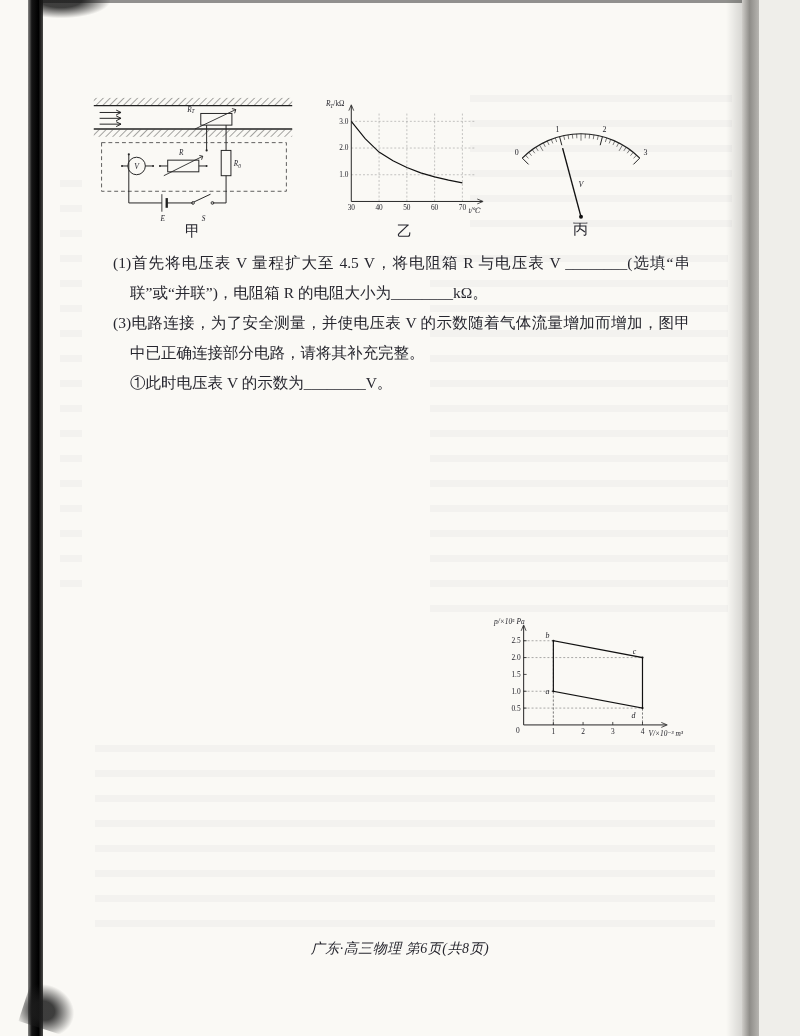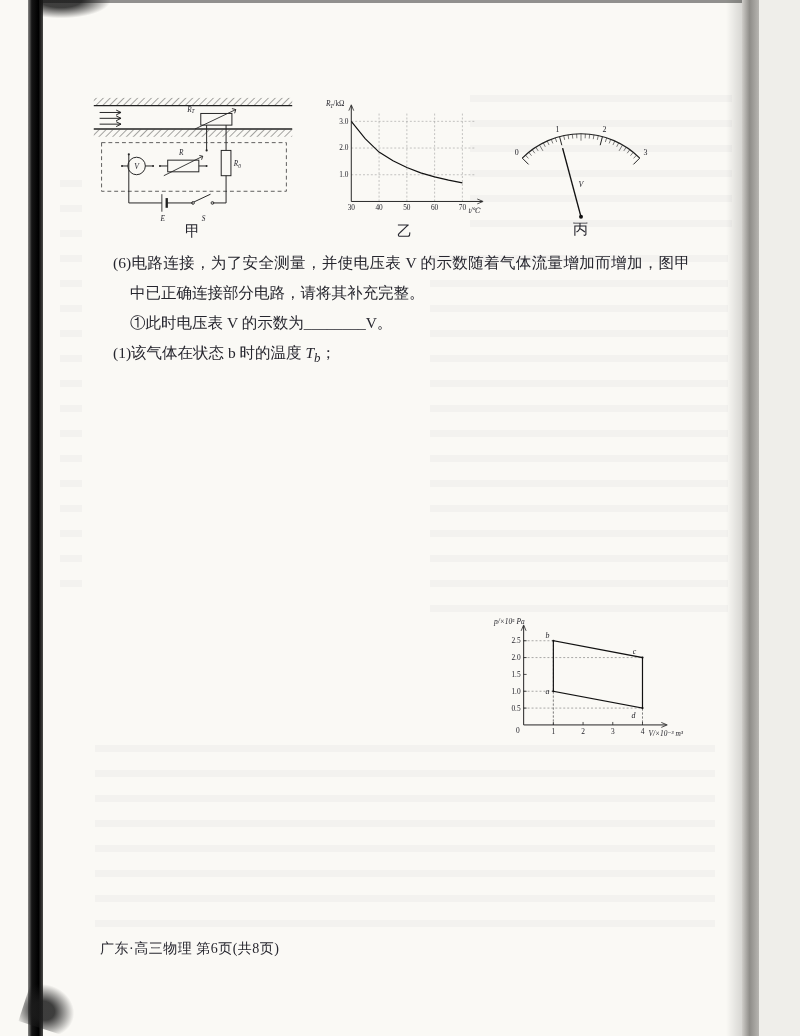--- a/index.html
+++ b/index.html
@@ -26,22 +26,22 @@
   .fig svg{display:block;}
   .fig-caption{text-align:center;font-size:15px;margin-top:-3px;letter-spacing:1px;}
   
   .content{position:absolute;left:88px;top:248px;width:602px;z-index:2;
            font-size:15.5px;line-height:30px;text-align:justify;}
   .content p{margin:0;}
   .p-item{padding-left:42px;text-indent:-17px;}
   .p-subline{margin-left:42px !important;}
   .p-stem{padding-left:25px;text-indent:-25px;margin-top:5px !important;}
   .p-q13sub{margin-left:25px !important;}
-  .footer{position:absolute;left:100px;top:940px;width:600px;
-          font-size:14px;z-index:2;letter-spacing:.5px;}
+  .footer{position:absolute;left:100px;top:940px;width:600px;text-align:center;
+          font-size:14px;z-index:2;letter-spacing:.5px;font-style:italic;}
   svg text{fill:#1d1d24;font-family:"Liberation Serif","DejaVu Serif",serif;}
 </style>
 </head>
 <body>
 
 <div class="page">
 
   <div class="left-bar"></div>
   <div class="top-line"></div>
   <div class="top-blob"></div>
@@ -183,23 +183,23 @@
           <text x="155.1" y="43.9" text-anchor="middle" font-size="8">3</text>
           <text x="90" y="76" text-anchor="middle" font-size="8" font-style="italic">V</text>
           <line x1="90" y1="106" x2="71.4" y2="36.5" stroke="#111" stroke-width="1.4"></line>
           <circle cx="90" cy="106" r="2" fill="#111"></circle>
         </svg>
       </div>
     <div class="fig-caption">丙</div>
   </div>
 
   <div class="content">
-    <p class="p-item">(6)电路连接，为了安全测量，并使电压表 V 的示数随着气体流量增加而增加，图甲中已正确连接部分电路，请将其补充完整。</p>
+    <p class="p-item">(1)首先将电压表 V 量程扩大至 4.5 V，将电阻箱 R 与电压表 V ________(选填“串联”或“并联”)，电阻箱 R 的电阻大小为________kΩ。</p>
+    <p class="p-item">(3)电路连接，为了安全测量，并使电压表 V 的示数随着气体流量增加而增加，图甲中已正确连接部分电路，请将其补充完整。</p>
     <p class="p-subline">①此时电压表 V 的示数为________V。</p>
-    <p class="p-q13sub"><span>(1)该气体在状态 b 时的温度 </span><i><span>T</span><sub>b</sub></i><span>；</span></p>
   </div>
 
   <div class="fig" style="left:486px;top:614px;width:208px;">
     <div>
         <svg viewBox="0 0 210 140" width="100%">
           <line x1="38" y1="78" x2="68" y2="78" stroke="#555" stroke-width="0.5" stroke-dasharray="2 2"></line>
           <line x1="68" y1="78" x2="68" y2="112" stroke="#555" stroke-width="0.5" stroke-dasharray="2 2"></line>
           <line x1="38" y1="27" x2="68" y2="27" stroke="#555" stroke-width="0.5" stroke-dasharray="2 2"></line>
           <line x1="68" y1="27" x2="68" y2="112" stroke="#555" stroke-width="0.5" stroke-dasharray="2 2"></line>
           <line x1="38" y1="44" x2="158" y2="44" stroke="#555" stroke-width="0.5" stroke-dasharray="2 2"></line>

